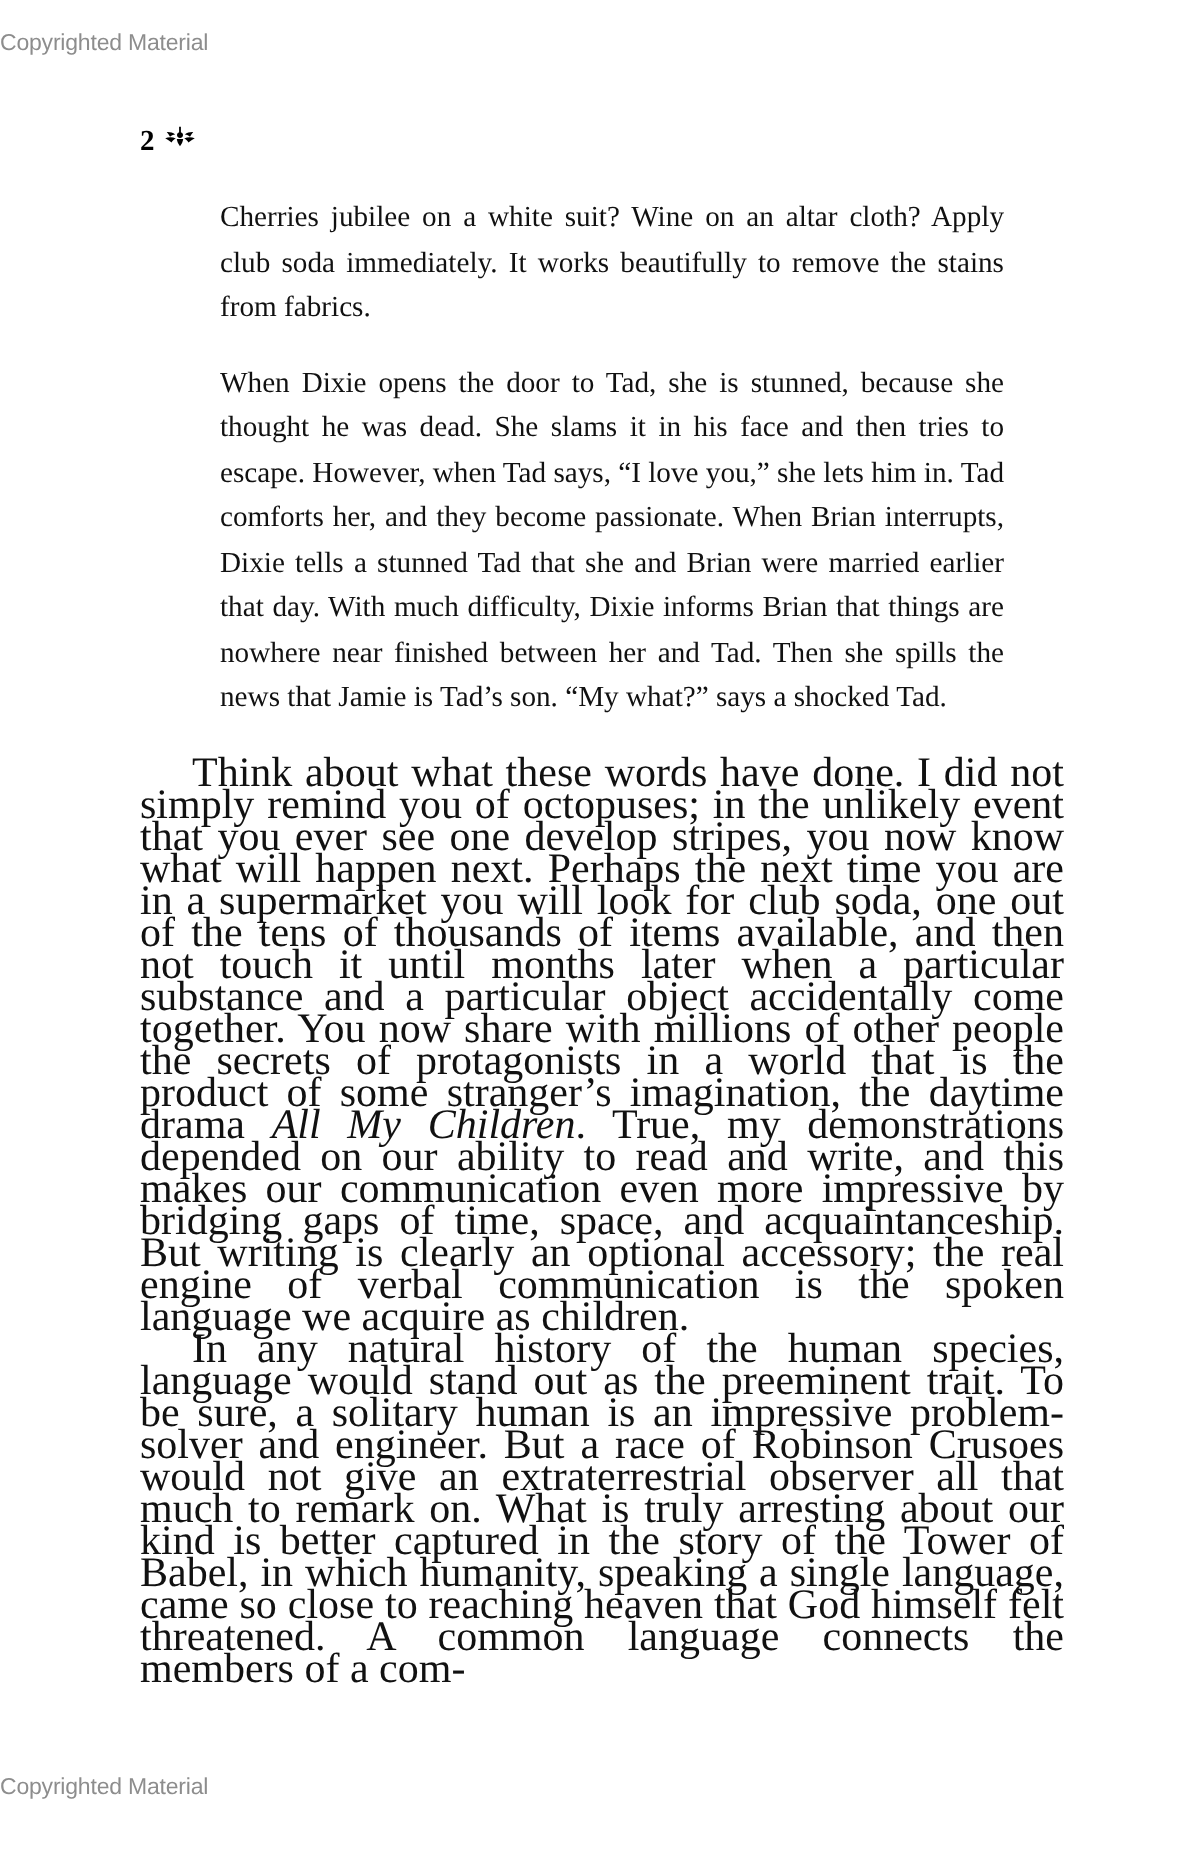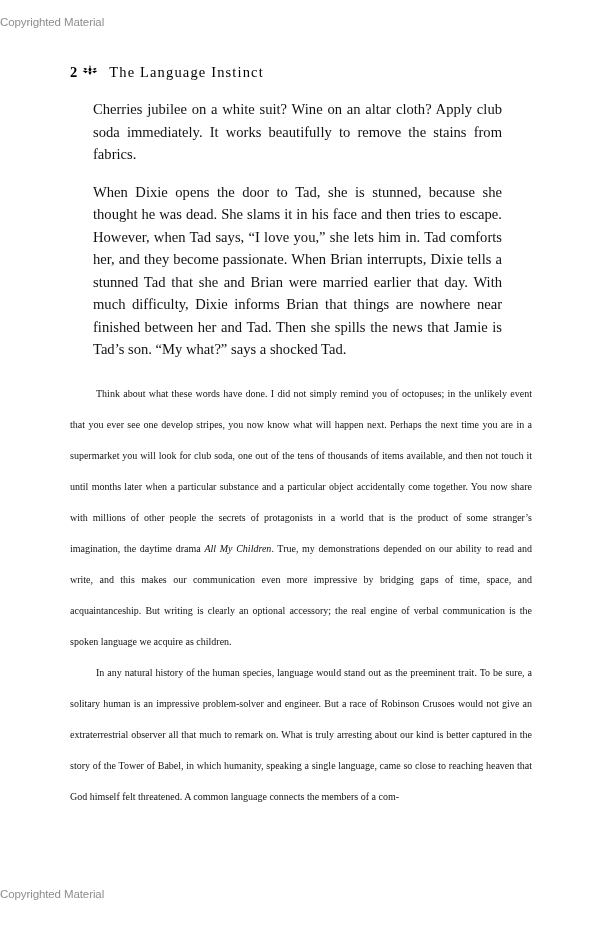--- a/index.html
+++ b/index.html
@@ -76,28 +76,28 @@
     position: absolute;
     top: 98px;
     left: 70px;
     width: 462px;
   }
 
   p {
     margin: 0;
     text-align: justify;
     text-justify: inter-word;
-    font-size: 10px;
-    line-height: 31px;
+    font-size: 21px;
+    line-height: 16px;
     hyphens: none;
   }
 
   
   .extract {
-    margin-left: 23px;
+    margin-left: 40px;
     margin-right: 30px;
     font-size: 14.6px;
     line-height: 22.5px;
   }
   .extract + .extract { margin-top: 15px; font-family: Liberation Serif, serif; }
 
   .body-para {
     text-indent: 26px;
   }
 
@@ -122,21 +122,20 @@
           <path d="M8 3.1c0.9 0 1.5 0.6 1.5 1.4S8.9 6 8 6 6.5 5.3 6.5 4.5 7.1 3.1 8 3.1z"></path>
           <path d="M7.55 0.4h0.9v3.2h-0.9z"></path>
           <path d="M1.4 3.0c1.5-0.1 3.0 0.3 4.2 1.2-1.1 0.1-2.0 0.5-2.6 1.2-0.5-0.9-1.0-1.7-1.6-2.4z"></path>
           <path d="M14.6 3.0c-1.5-0.1-3.0 0.3-4.2 1.2 1.1 0.1 2.0 0.5 2.6 1.2 0.5-0.9 1.0-1.7 1.6-2.4z"></path>
           <path d="M0.6 6.1c1.7-0.6 3.6-0.6 5.3 0.1-1.0 0.5-1.7 1.2-2.1 2.0-1.0-0.7-2.1-1.4-3.2-2.1z"></path>
           <path d="M15.4 6.1c-1.7-0.6-3.6-0.6-5.3 0.1 1.0 0.5 1.7 1.2 2.1 2.0 1.0-0.7 2.1-1.4 3.2-2.1z"></path>
           <path d="M6.4 6.5h3.2c-0.2 1.4-0.8 2.6-1.6 3.6-0.8-1.0-1.4-2.2-1.6-3.6z"></path>
         </g>
       </svg>
     </span>
-    <span class="head-title">The Language Instinct</span>
   </div>
 
   <div class="body-text">
 
     <p class="extract">Cherries jubilee on a white suit? Wine on an altar cloth? Apply club soda immediately. It works beautifully to remove the stains from fabrics.</p>
 
     <p class="extract">When Dixie opens the door to Tad, she is stunned, because she thought he was dead. She slams it in his face and then tries to escape. However, when Tad says, “I love you,” she lets him in. Tad comforts her, and they become passionate. When Brian interrupts, Dixie tells a stunned Tad that she and Brian were married earlier that day. With much difficulty, Dixie informs Brian that things are nowhere near finished between her and Tad. Then she spills the news that Jamie is Tad’s son. “My what?” says a shocked Tad.</p>
 
     <p class="body-para gap-before">
       <span>Think about what these words have done. I did not simply remind you of octopuses; in the unlikely event that you ever see one develop stripes, you now know what will happen next. Perhaps the next time you are in a supermarket you will look for club soda, one out of the tens of thousands of items available, and then not touch it until months later when a particular substance and a particular object accidentally come together. You now share with millions of other people the secrets of protagonists in a world that is the product of some stranger’s imagination, the daytime drama </span><em class="italic">All My Children</em><span>. True, my demonstrations depended on our ability to read and write, and this makes our communication even more impressive by bridging gaps of time, space, and acquaintanceship. But writing is clearly an optional accessory; the real engine of verbal communication is the spoken language we acquire as children.</span>

